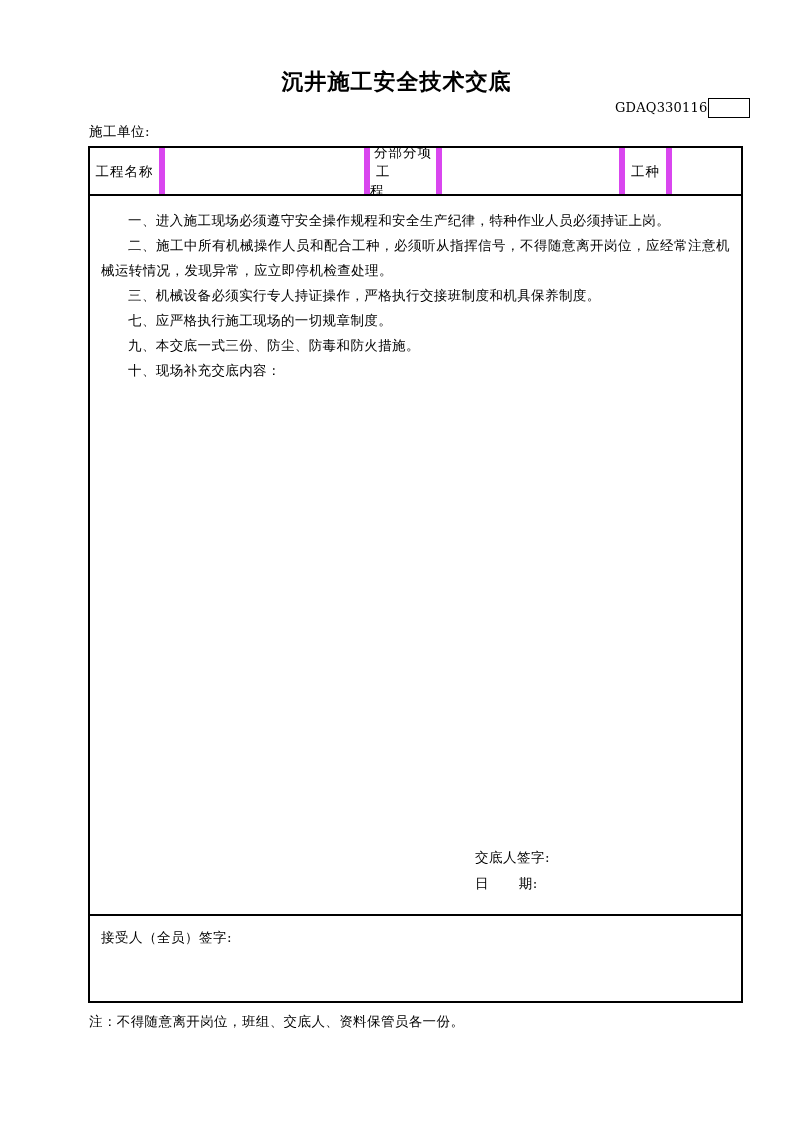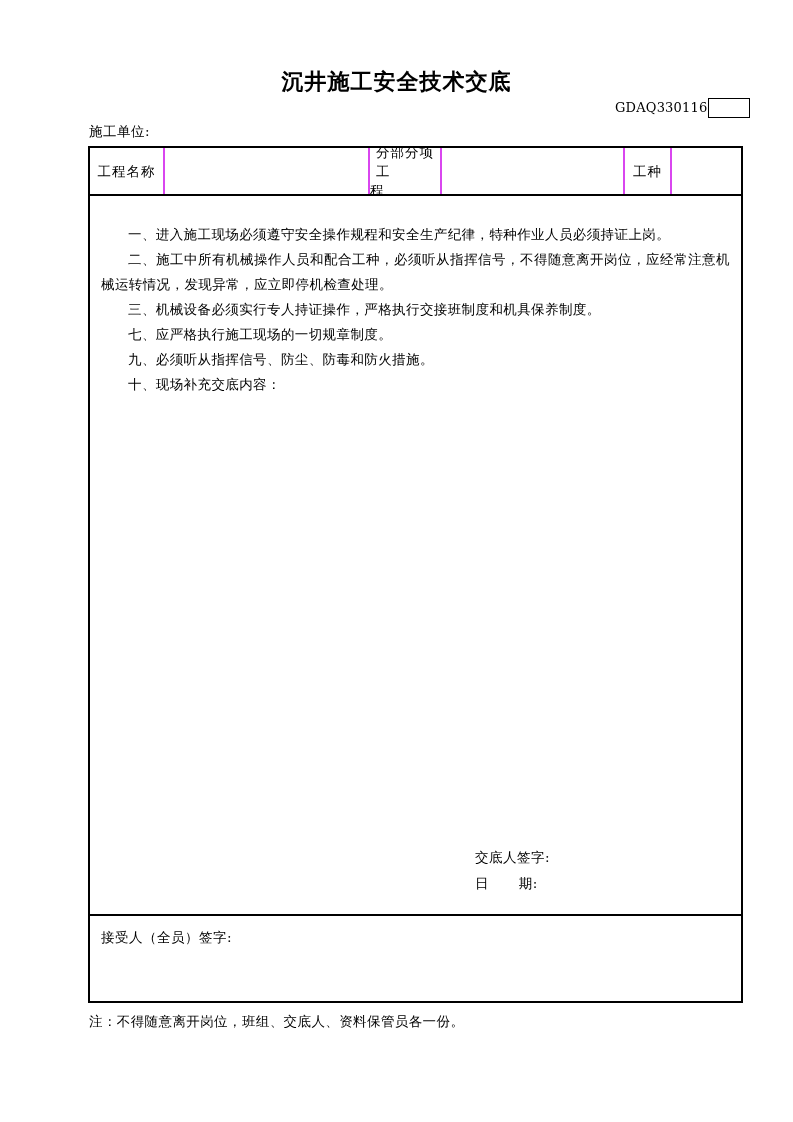--- a/index.html
+++ b/index.html
@@ -89,40 +89,40 @@
     border-bottom: 2px solid #000;
   }
   .hdr-cell {
     box-sizing: border-box;
     display: flex;
     align-items: center;
     justify-content: center;
     font-size: 13.5px;
     letter-spacing: 1px;
     line-height: 19px;
-    border-right: 2px solid #d946ef;
+    border-right: 6px solid #d946ef;
     overflow: hidden;
   }
   .hdr-cell:last-child { border-right: none; }
   .c-name      { width: 75px; }
   .c-name-val  { width: 205px; }
   .c-sub       { width: 72px; flex-direction: column; }
   .c-sub-val   { width: 183px; }
   .c-trade     { width: 47px; }
   .c-trade-val { width: 69px; }
   .sub-line1 { display:block; }
   .sub-line2 { display:block; letter-spacing: 12px; text-indent: 6px; }
 
   
   .body-cell {
     height: 720px;
     position: relative;
     border-bottom: 2px solid #000;
     box-sizing: border-box;
-    padding: 26px 11px 0 11px;
+    padding: 12px 11px 0 11px;
   }
   .clause {
     font-size: 13.5px;
     line-height: 25px;
     letter-spacing: 0.4px;
     text-indent: 2em;
     margin: 0;
     text-align: justify;
     text-justify: inter-ideograph;
   }
@@ -186,21 +186,21 @@
       <div class="hdr-cell c-sub-val"></div>
       <div class="hdr-cell c-trade">工种</div>
       <div class="hdr-cell c-trade-val"></div>
     </div>
 
     <div class="body-cell">
       <p class="clause">一、进入施工现场必须遵守安全操作规程和安全生产纪律，特种作业人员必须持证上岗。</p>
       <p class="clause">二、施工中所有机械操作人员和配合工种，必须听从指挥信号，不得随意离开岗位，应经常注意机械运转情况，发现异常，应立即停机检查处理。</p>
       <p class="clause">三、机械设备必须实行专人持证操作，严格执行交接班制度和机具保养制度。</p>
       <p class="clause">七、应严格执行施工现场的一切规章制度。</p>
-      <p class="clause">九、必须听从指挥信号、防尘、防毒和防火措施。</p>
+      <p class="clause">九、本交底一式三份、防尘、防毒和防火措施。</p>
       <p class="clause">十、现场补充交底内容：</p>
 
       <div class="sign-block">
         <div class="sign-line">交底人签字:</div>
         <div class="sign-line"><span>日</span><span class="sign-gap"></span><span>期:</span></div>
       </div>
     </div>
 
     <div class="recv-cell">
       <span>接受人（全员）签字:</span>

